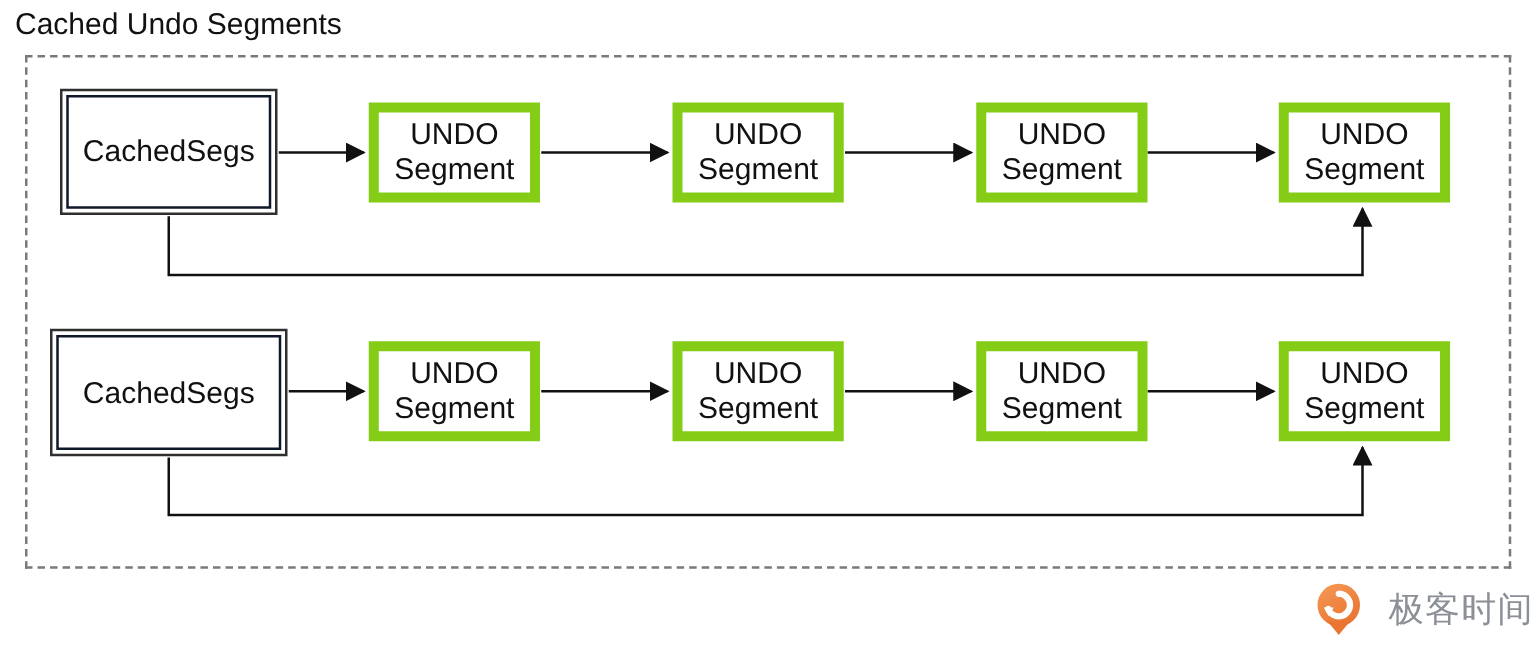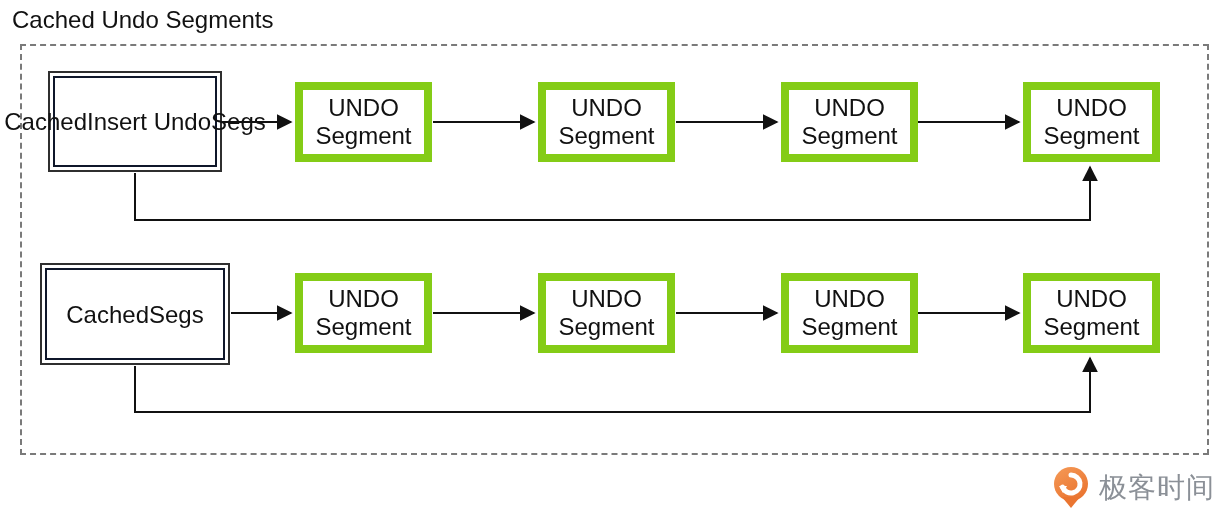--- a/index.html
+++ b/index.html
@@ -92,21 +92,21 @@
   .segc3 { left: 781px; }
   .segc4 { left: 1023px; }
   .logo {
     position: absolute;
     left: 1052px;
     top: 466px;
     display: flex;
     align-items: center;
   }
   .logo-text {
-    margin-left: 7px;
+    margin-left: 19px;
     font-size: 28px;
     line-height: 44px;
     color: #8b9097;
     letter-spacing: 1px;
     white-space: nowrap;
   }
 </style>
 </head>
 <body>
 
@@ -138,21 +138,20 @@
       <line x1="676" y1="313" x2="777" y2="313" marker-end="url(#arrow)"></line>
       <line x1="917" y1="313" x2="1019" y2="313" marker-end="url(#arrow)"></line>
     </g>
 
     <polyline points="135,366 135,412 1090,412 1090,358" stroke="#111111" stroke-width="2" fill="none" marker-end="url(#arrow)"></polyline>
   </svg>
 
   <div class="srcbox r1">
     <div class="srcinner">
       <span>Cached</span>
-      <span>Insert Undo</span>
       <span>Segs</span>
     </div>
   </div>
 
   <div class="seg r1seg segc1">
     <span>UNDO</span>
     <span>Segment</span>
   </div>
   <div class="seg r1seg segc2">
     <span>UNDO</span>

